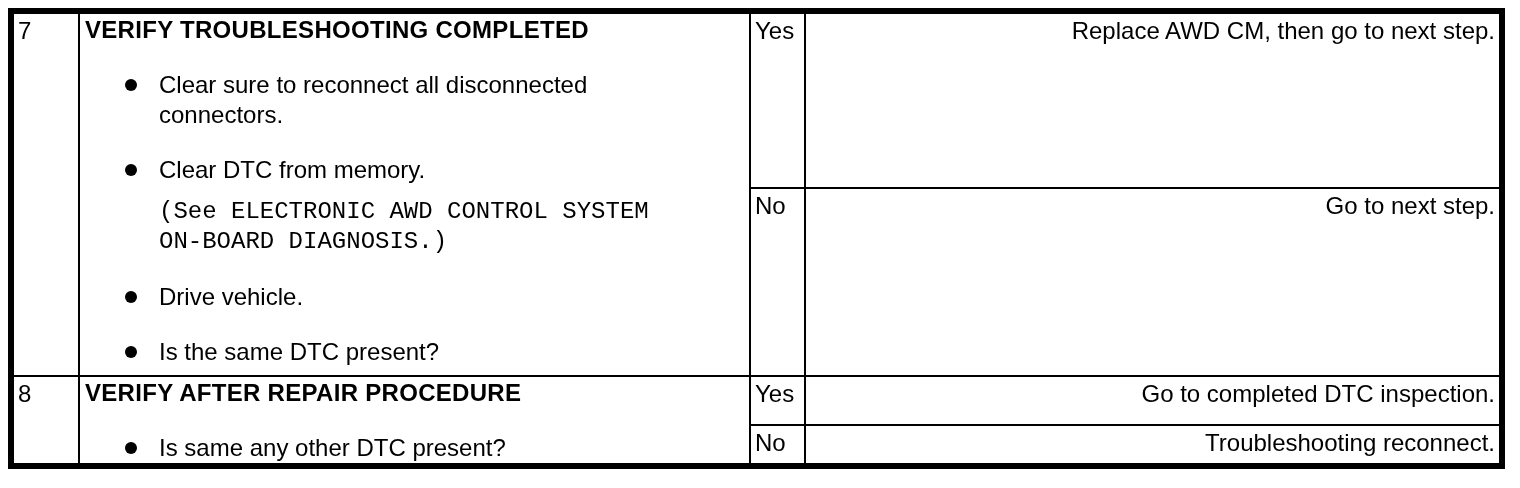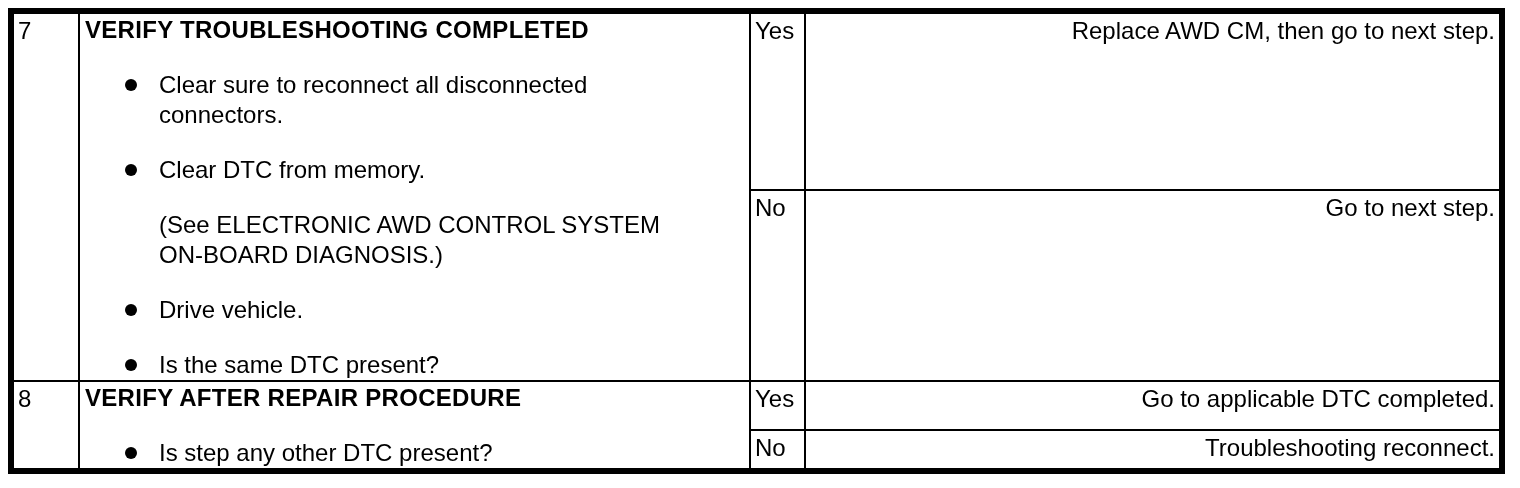--- a/index.html
+++ b/index.html
@@ -54,21 +54,22 @@
     height: 12px;
     margin-top: 9px;
     background: #000000;
     border-radius: 50%;
   }
   .item-text,
   .note {
     white-space: pre-line;
   }
   .note {
-    margin: 25px 0 0 74px;
+    margin: 12px 0 0 74px;
+    font-family: Liberation Mono, monospace;
   }
   tr.r7a { height: 177px; }
   tr.r7b { height: 188px; }
   tr.r8a { height: 45px;  }
   tr.r8b { height: 38px;  }
 </style>
 </head>
 <body>
 
 <div class="sheet">
@@ -112,25 +113,25 @@
       <td class="yn-cell">No</td>
       <td class="result-cell">Go to next step.</td>
     </tr>
 
     <tr class="r8a">
       <td class="step-cell" rowspan="2">8</td>
       <td class="action-cell" rowspan="2">
         <div class="heading">VERIFY AFTER REPAIR PROCEDURE</div>
         <div class="item">
           <span class="bullet-marker"></span>
-          <span class="item-text">Is step any other DTC present?</span>
+          <span class="item-text">Is same any other DTC present?</span>
         </div>
       </td>
       <td class="yn-cell">Yes</td>
-      <td class="result-cell">Go to applicable DTC completed.</td>
+      <td class="result-cell">Go to completed DTC inspection.</td>
     </tr>
     <tr class="r8b">
       <td class="yn-cell">No</td>
       <td class="result-cell">Troubleshooting reconnect.</td>
     </tr>
   </tbody>
     </table>
 </div>
 
 </body></html>

